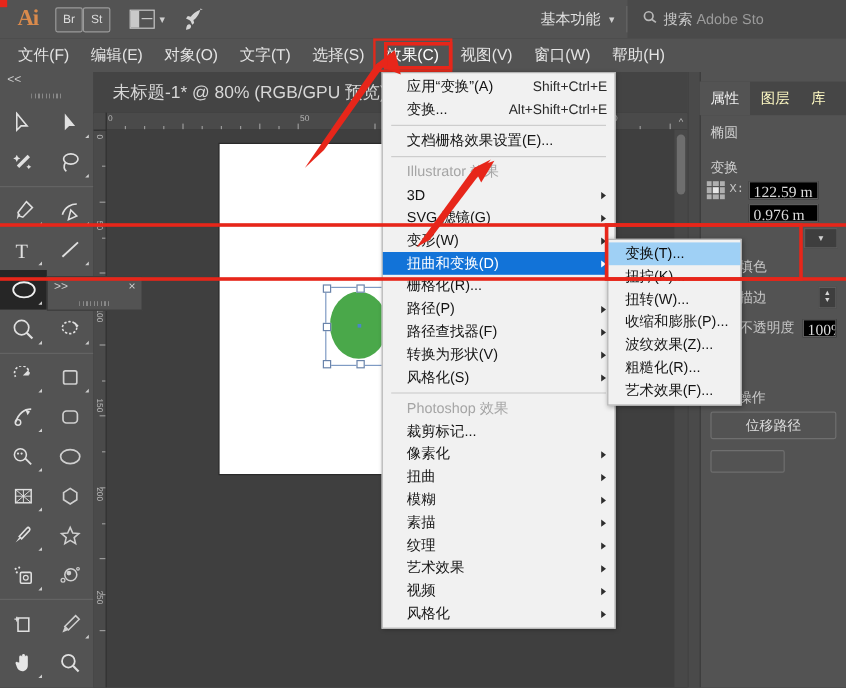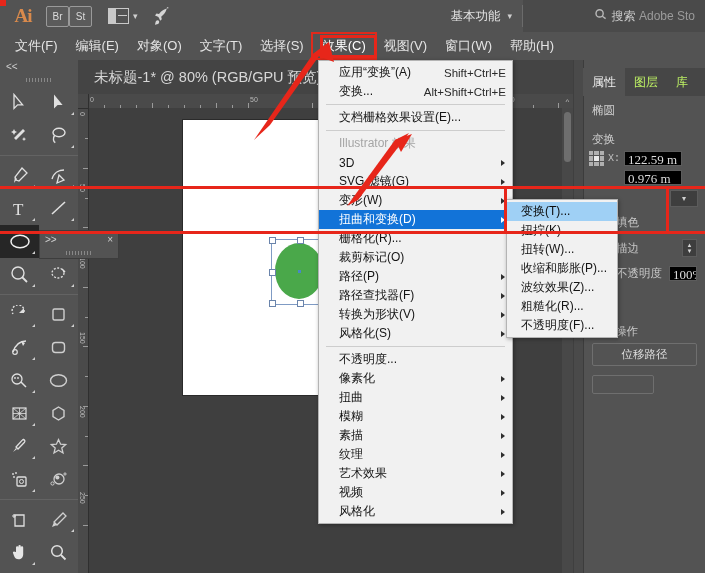--- a/index.html
+++ b/index.html
@@ -24,21 +24,21 @@
   .arrange{display:flex;align-items:center;margin-left:16px;gap:4px;}
   .arrange-ico{width:19px;height:14px;border:1px solid #c9c9c9;position:relative;display:block;}
   .arrange-ico:before{content:"";position:absolute;left:0;top:0;bottom:0;width:7px;background:#c9c9c9;}
   .arrange-ico:after{content:"";position:absolute;left:9px;top:6px;right:1px;height:1px;background:#c9c9c9;}
   .chev{font-size:9px;color:#cfcfcf;}
   .rocket{margin-left:14px;width:20px;height:20px;}
   .spacer{flex:1;}
   .workspace{display:flex;align-items:center;gap:7px;font-size:12.5px;color:#e2e2e2;padding-right:10px;}
   .vsep{width:1px;height:22px;background:#6b6b6b;}
   .searchbox{display:flex;align-items:center;gap:5px;padding:0 10px 0 12px;height:32px;
-             background:#4a4a4a;min-width:160px;justify-content:flex-end;}
+             background:#4a4a4a;min-width:160px;}
   .search-ph{color:#9b9b9b;font-size:12px;white-space:nowrap;}
   .search-ph b{color:#c9c9c9;font-weight:normal;}
 
   
   .menubar{position:absolute;left:0;top:32px;width:705px;height:28px;background:#535353;
            display:flex;align-items:center;padding-left:6px;box-sizing:border-box;}
   .menu-item{padding:3px 9px;font-size:13px;color:#e4e4e4;white-space:nowrap;position:relative;}
   .menu-item.hl{outline:2px solid #e02a1c;color:#fff;}
 
   
@@ -92,21 +92,21 @@
   .scroll-up{position:absolute;right:0;top:36px;width:11px;height:12px;color:#bdbdbd;
              font-size:8px;text-align:center;line-height:12px;}
 
   
   .rpanel{position:absolute;left:573px;top:60px;width:132px;height:513px;background:#535353;
           border-left:1px solid #3f3f3f;}
   .rp-rail{position:absolute;left:0;top:0;width:9px;height:513px;background:#4a4a4a;
            border-right:1px solid #3c3c3c;}
   .rp-body{position:absolute;left:9px;top:8px;width:123px;height:513px;}
   .rp-tabs{display:flex;height:28px;background:#464646;}
-  .rp-tab{padding:0 9px;display:flex;align-items:center;font-size:12px;color:#bef264;}
+  .rp-tab{padding:0 9px;display:flex;align-items:center;font-size:12px;color:#fef9c3;}
   .rp-tab.active{background:#535353;color:#efefef;}
   .rp-sec{padding:7px 9px 2px 9px;font-size:11.5px;color:#cfcfcf;}
   .rp-label{font-size:11.5px;color:#c6c6c6;}
   .xy-row{display:flex;align-items:center;gap:4px;padding:2px 6px;}
   .xy-key{font-size:10px;color:#c3c3c3;font-family:"Liberation Mono",monospace;}
   .fld{background:#000000;border:1px solid #5c5c5c;height:15px;line-height:15px;
        font-size:13px;color:#dcdcdc;padding:0 3px;font-family:Liberation Serif, serif;
        white-space:nowrap;overflow:hidden;box-sizing:border-box;}
   .ref-grid{width:15px;height:15px;display:grid;grid-template-columns:repeat(3,1fr);
             grid-template-rows:repeat(3,1fr);gap:1px;}
@@ -593,41 +593,41 @@
         <i class="arr"></i>
     </div>
     <div class="mi sel">
       <span>扭曲和变换(D)</span>
         <i class="arr"></i>
     </div>
     <div class="mi">
       <span>栅格化(R)...</span>
     </div>
     <div class="mi">
-      <span>裁剪标记(O)</span>
-    </div>
-    <div class="mi">
       <span>路径(P)</span>
         <i class="arr"></i>
     </div>
     <div class="mi">
       <span>路径查找器(F)</span>
         <i class="arr"></i>
     </div>
     <div class="mi">
       <span>转换为形状(V)</span>
         <i class="arr"></i>
     </div>
     <div class="mi">
       <span>风格化(S)</span>
         <i class="arr"></i>
     </div>
     <div class="msep"></div>
-    <div class="mi">
-      <span>不透明度...</span>
+    <div class="mi dis">
+      <span>Photoshop 效果</span>
+    </div>
+    <div class="mi">
+      <span>裁剪标记...</span>
     </div>
     <div class="mi">
       <span>像素化</span>
         <i class="arr"></i>
     </div>
     <div class="mi">
       <span>扭曲</span>
         <i class="arr"></i>
     </div>
     <div class="mi">
@@ -656,21 +656,21 @@
     </div>
   </div>
 
   <div class="submenu">
     <div class="smi sel">变换(T)...</div>
     <div class="smi">扭拧(K)...</div>
     <div class="smi">扭转(W)...</div>
     <div class="smi">收缩和膨胀(P)...</div>
     <div class="smi">波纹效果(Z)...</div>
     <div class="smi">粗糙化(R)...</div>
-    <div class="smi">不透明度(F)...</div>
+    <div class="smi">艺术效果(F)...</div>
   </div>
 
   <svg class="ann" style="left:0;top:0;width:705px;height:573px;">
     <polygon points="313,54 329,42 270,125 254,140" fill="#e7261a"></polygon>
     <polygon points="313,54 329,42 334,62" fill="#e7261a"></polygon>
   </svg>
   <svg class="ann" style="left:0;top:0;width:705px;height:573px;">
     <polygon points="395,140 409,133 358,200 347,206" fill="#e7261a"></polygon>
     <polygon points="395,140 412,134 401,152" fill="#e7261a"></polygon>
   </svg>

